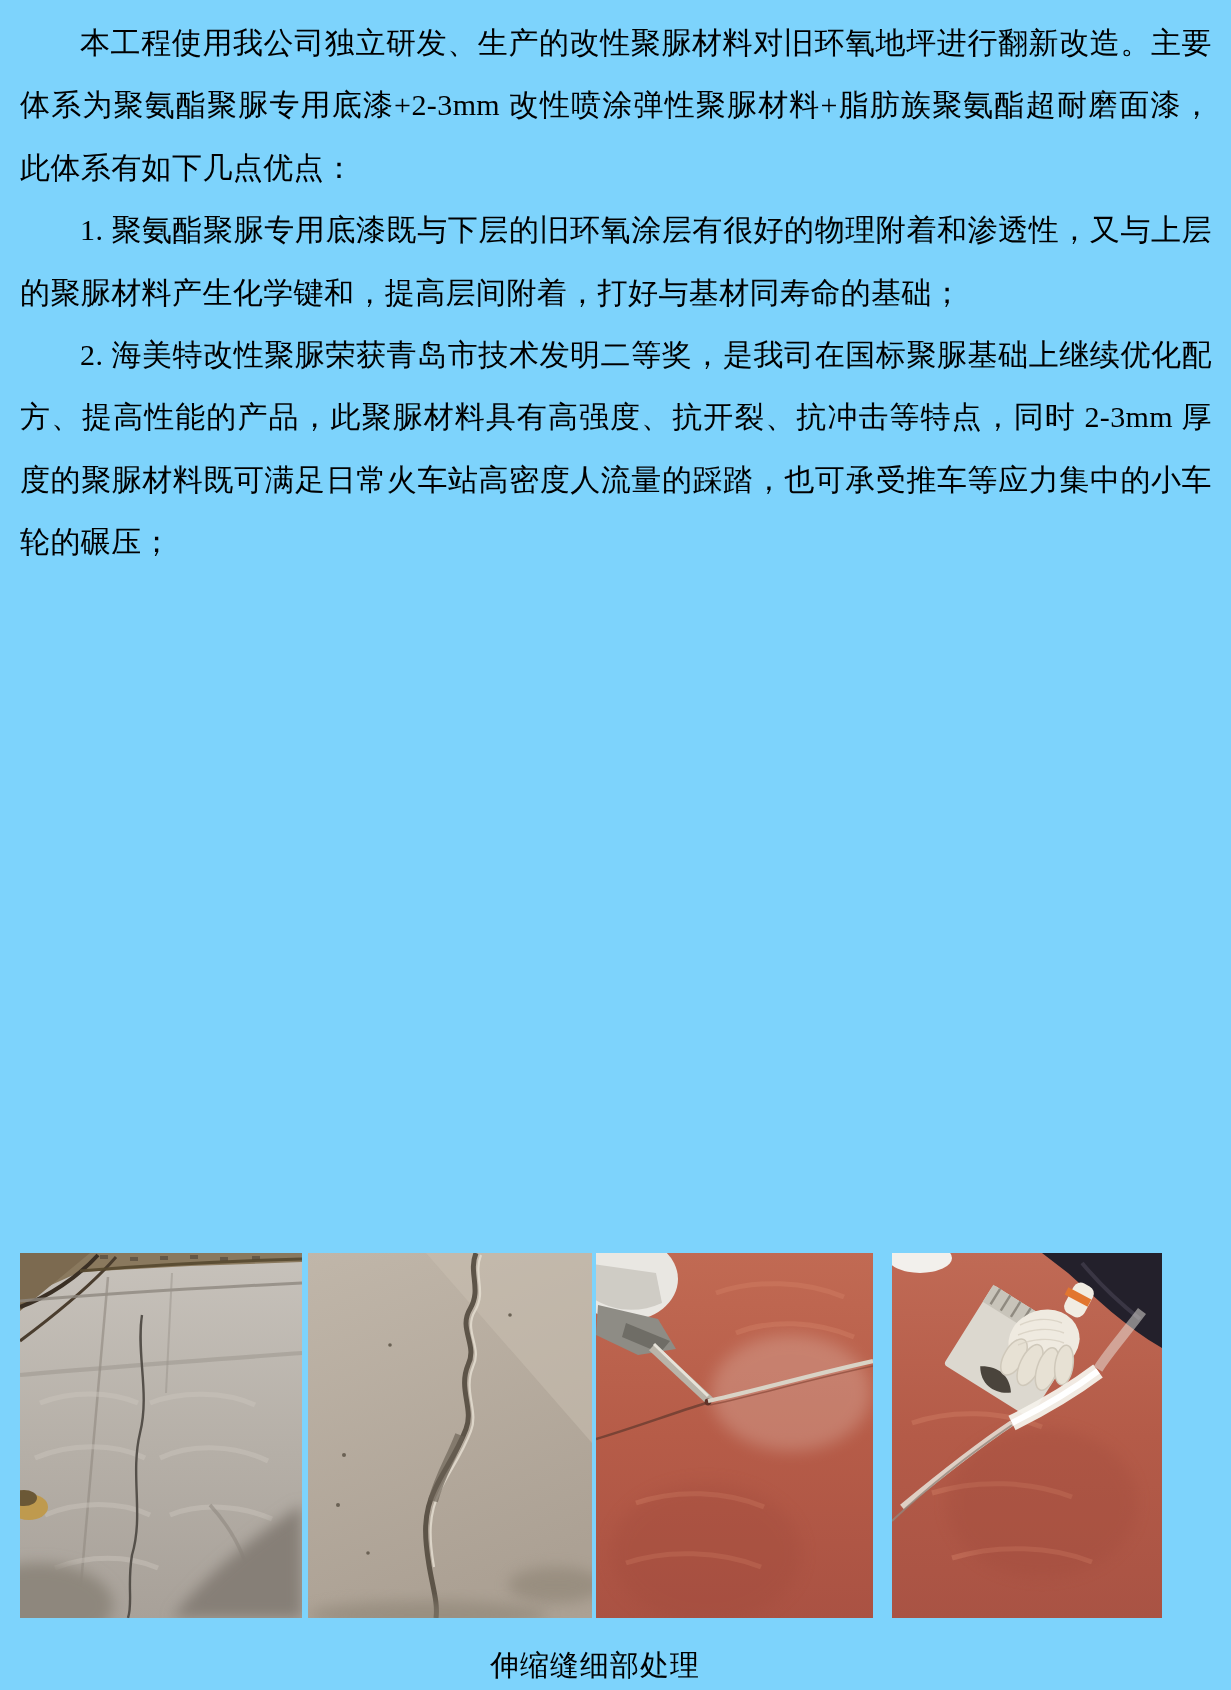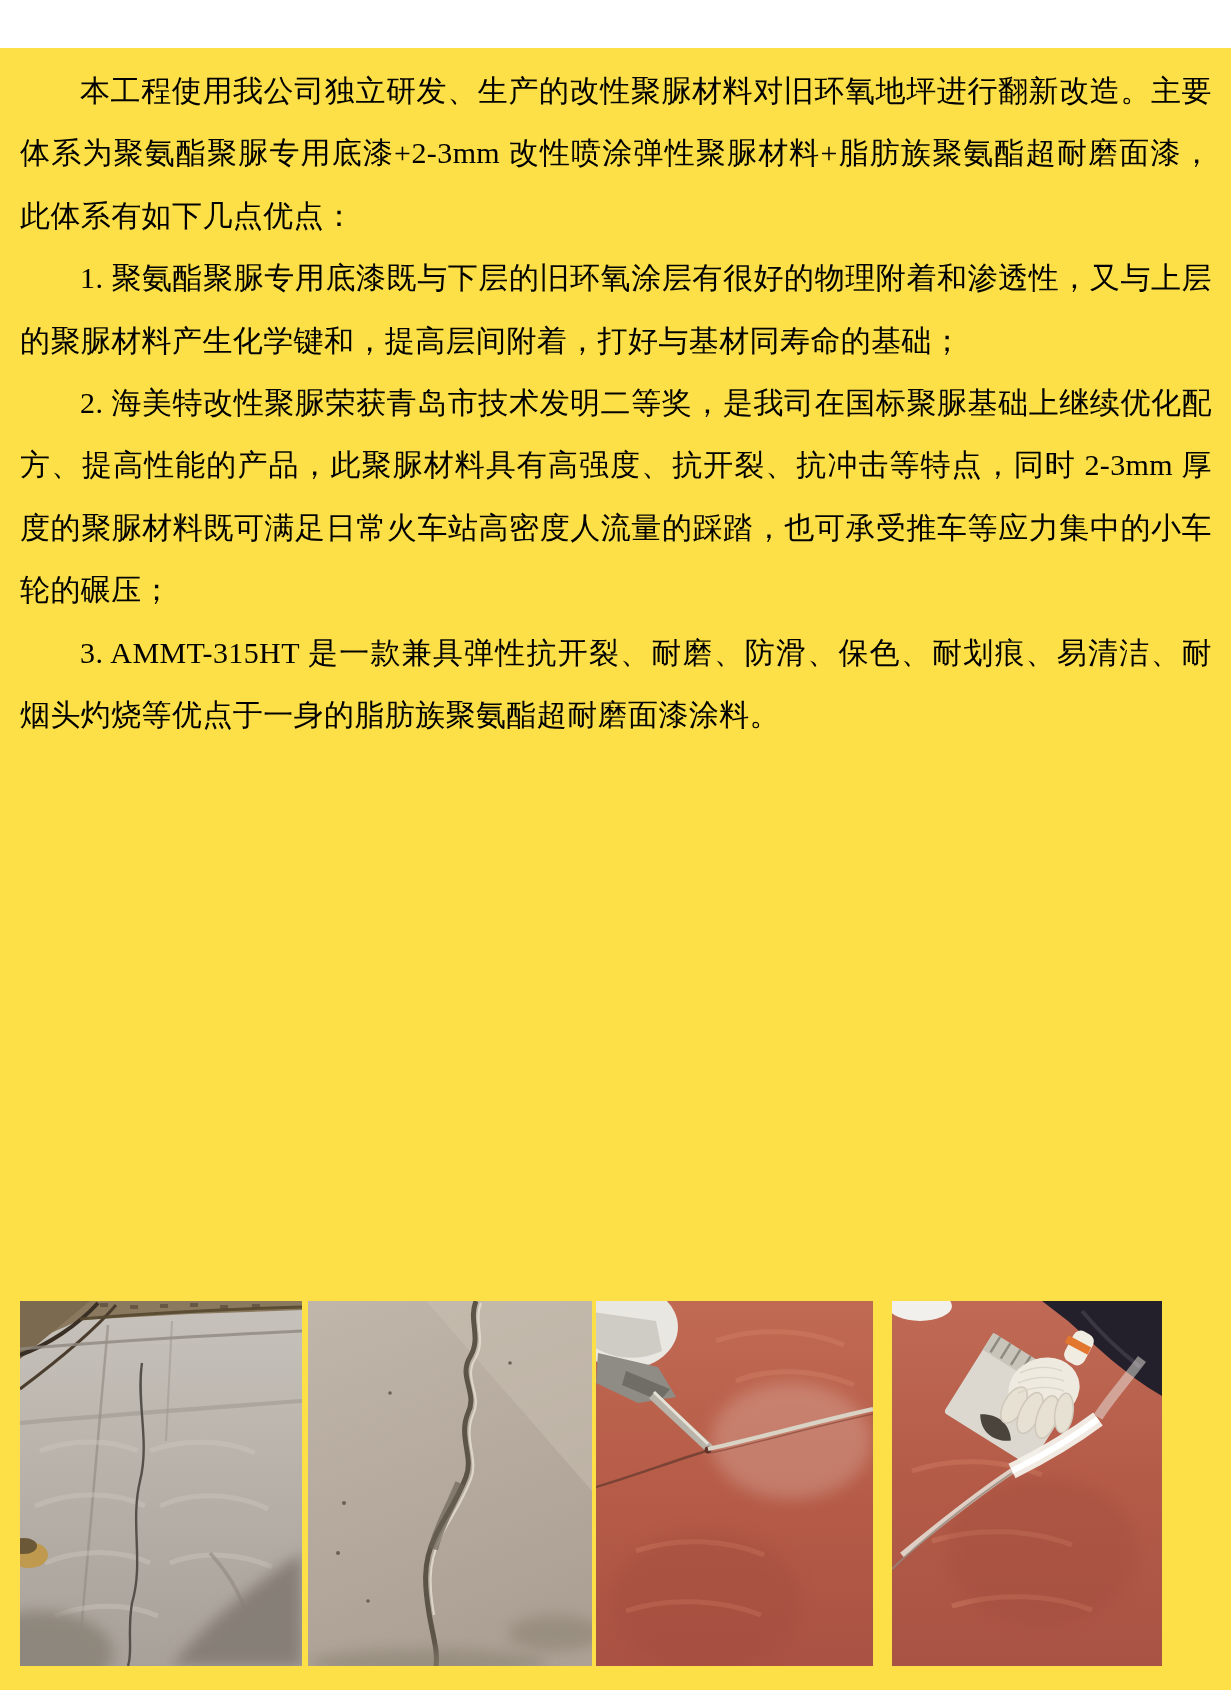--- a/index.html
+++ b/index.html
@@ -1,21 +1,21 @@
 <!DOCTYPE html>
 <html lang="zh"><head>
 <meta charset="utf-8">
 <style>
   html,body{margin:0;padding:0;background:#ffffff;}
   body{
     width:1231px;height:1690px;position:relative;overflow:hidden;
     font-family:"Liberation Serif","DejaVu Serif",serif;
     color:#000;
   }
-  .page{position:absolute;inset:0;background:#fde047;margin-top:48px;}
+  .page{position:absolute;inset:0;background:#7dd3fc;}
   .text-block{
     position:absolute;top:12px;left:20px;width:1192px;height:1232px;
     overflow:hidden;
   }
   .text-block p{
     margin:0;
     font-size:30px;
     line-height:62.4px;
     text-align:justify;
     text-indent:2em;
@@ -39,21 +39,20 @@
 </style>
 </head>
 <body>
 
 <div class="page">
 
   <div class="text-block">
     <p>本工程使用我公司独立研发、生产的改性聚脲材料对旧环氧地坪进行翻新改造。主要体系为聚氨酯聚脲专用底漆+2-3mm 改性喷涂弹性聚脲材料+脂肪族聚氨酯超耐磨面漆，此体系有如下几点优点：</p>
     <p>1. 聚氨酯聚脲专用底漆既与下层的旧环氧涂层有很好的物理附着和渗透性，又与上层的聚脲材料产生化学键和，提高层间附着，打好与基材同寿命的基础；</p>
     <p>2. 海美特改性聚脲荣获青岛市技术发明二等奖，是我司在国标聚脲基础上继续优化配方、提高性能的产品，此聚脲材料具有高强度、抗开裂、抗冲击等特点，同时 2-3mm 厚度的聚脲材料既可满足日常火车站高密度人流量的踩踏，也可承受推车等应力集中的小车轮的碾压；</p>
-    <p>3. AMMT-315HT 是一款兼具弹性抗开裂、耐磨、防滑、保色、耐划痕、易清洁、耐烟头灼烧等优点于一身的脂肪族聚氨酯超耐磨面漆涂料。</p>
   </div>
 
   <div class="photo-row">
 
     <svg class="photo p1" viewBox="0 0 282 365" preserveAspectRatio="none">
       <defs>
         <linearGradient id="p1bg" x1="0" y1="0" x2="0" y2="1">
           <stop offset="0" stop-color="#c7c2bb"></stop>
           <stop offset="0.55" stop-color="#b5afa7"></stop>
           <stop offset="1" stop-color="#a8a199"></stop>
@@ -212,14 +211,15 @@
         </g>
       </g>
       <path d="M206,118 C182,136 152,154 120,170" stroke="#f3f1ea" stroke-width="16" fill="none" opacity="0.95"></path>
       <path d="M206,118 C182,136 152,154 120,170" stroke="#ffffff" stroke-width="6" fill="none"></path>
       <path d="M120,170 C84,194 44,226 10,254" stroke="#e8e4da" stroke-width="6" fill="none" opacity="0.85"></path>
       <path d="M120,172 C82,198 40,230 0,268" stroke="#93867c" stroke-width="2" fill="none" opacity="0.8"></path>
     </svg>
 
   </div>
 
+  <div class="caption">伸缩缝细部处理</div>
 
 </div>
 
 </body></html>

